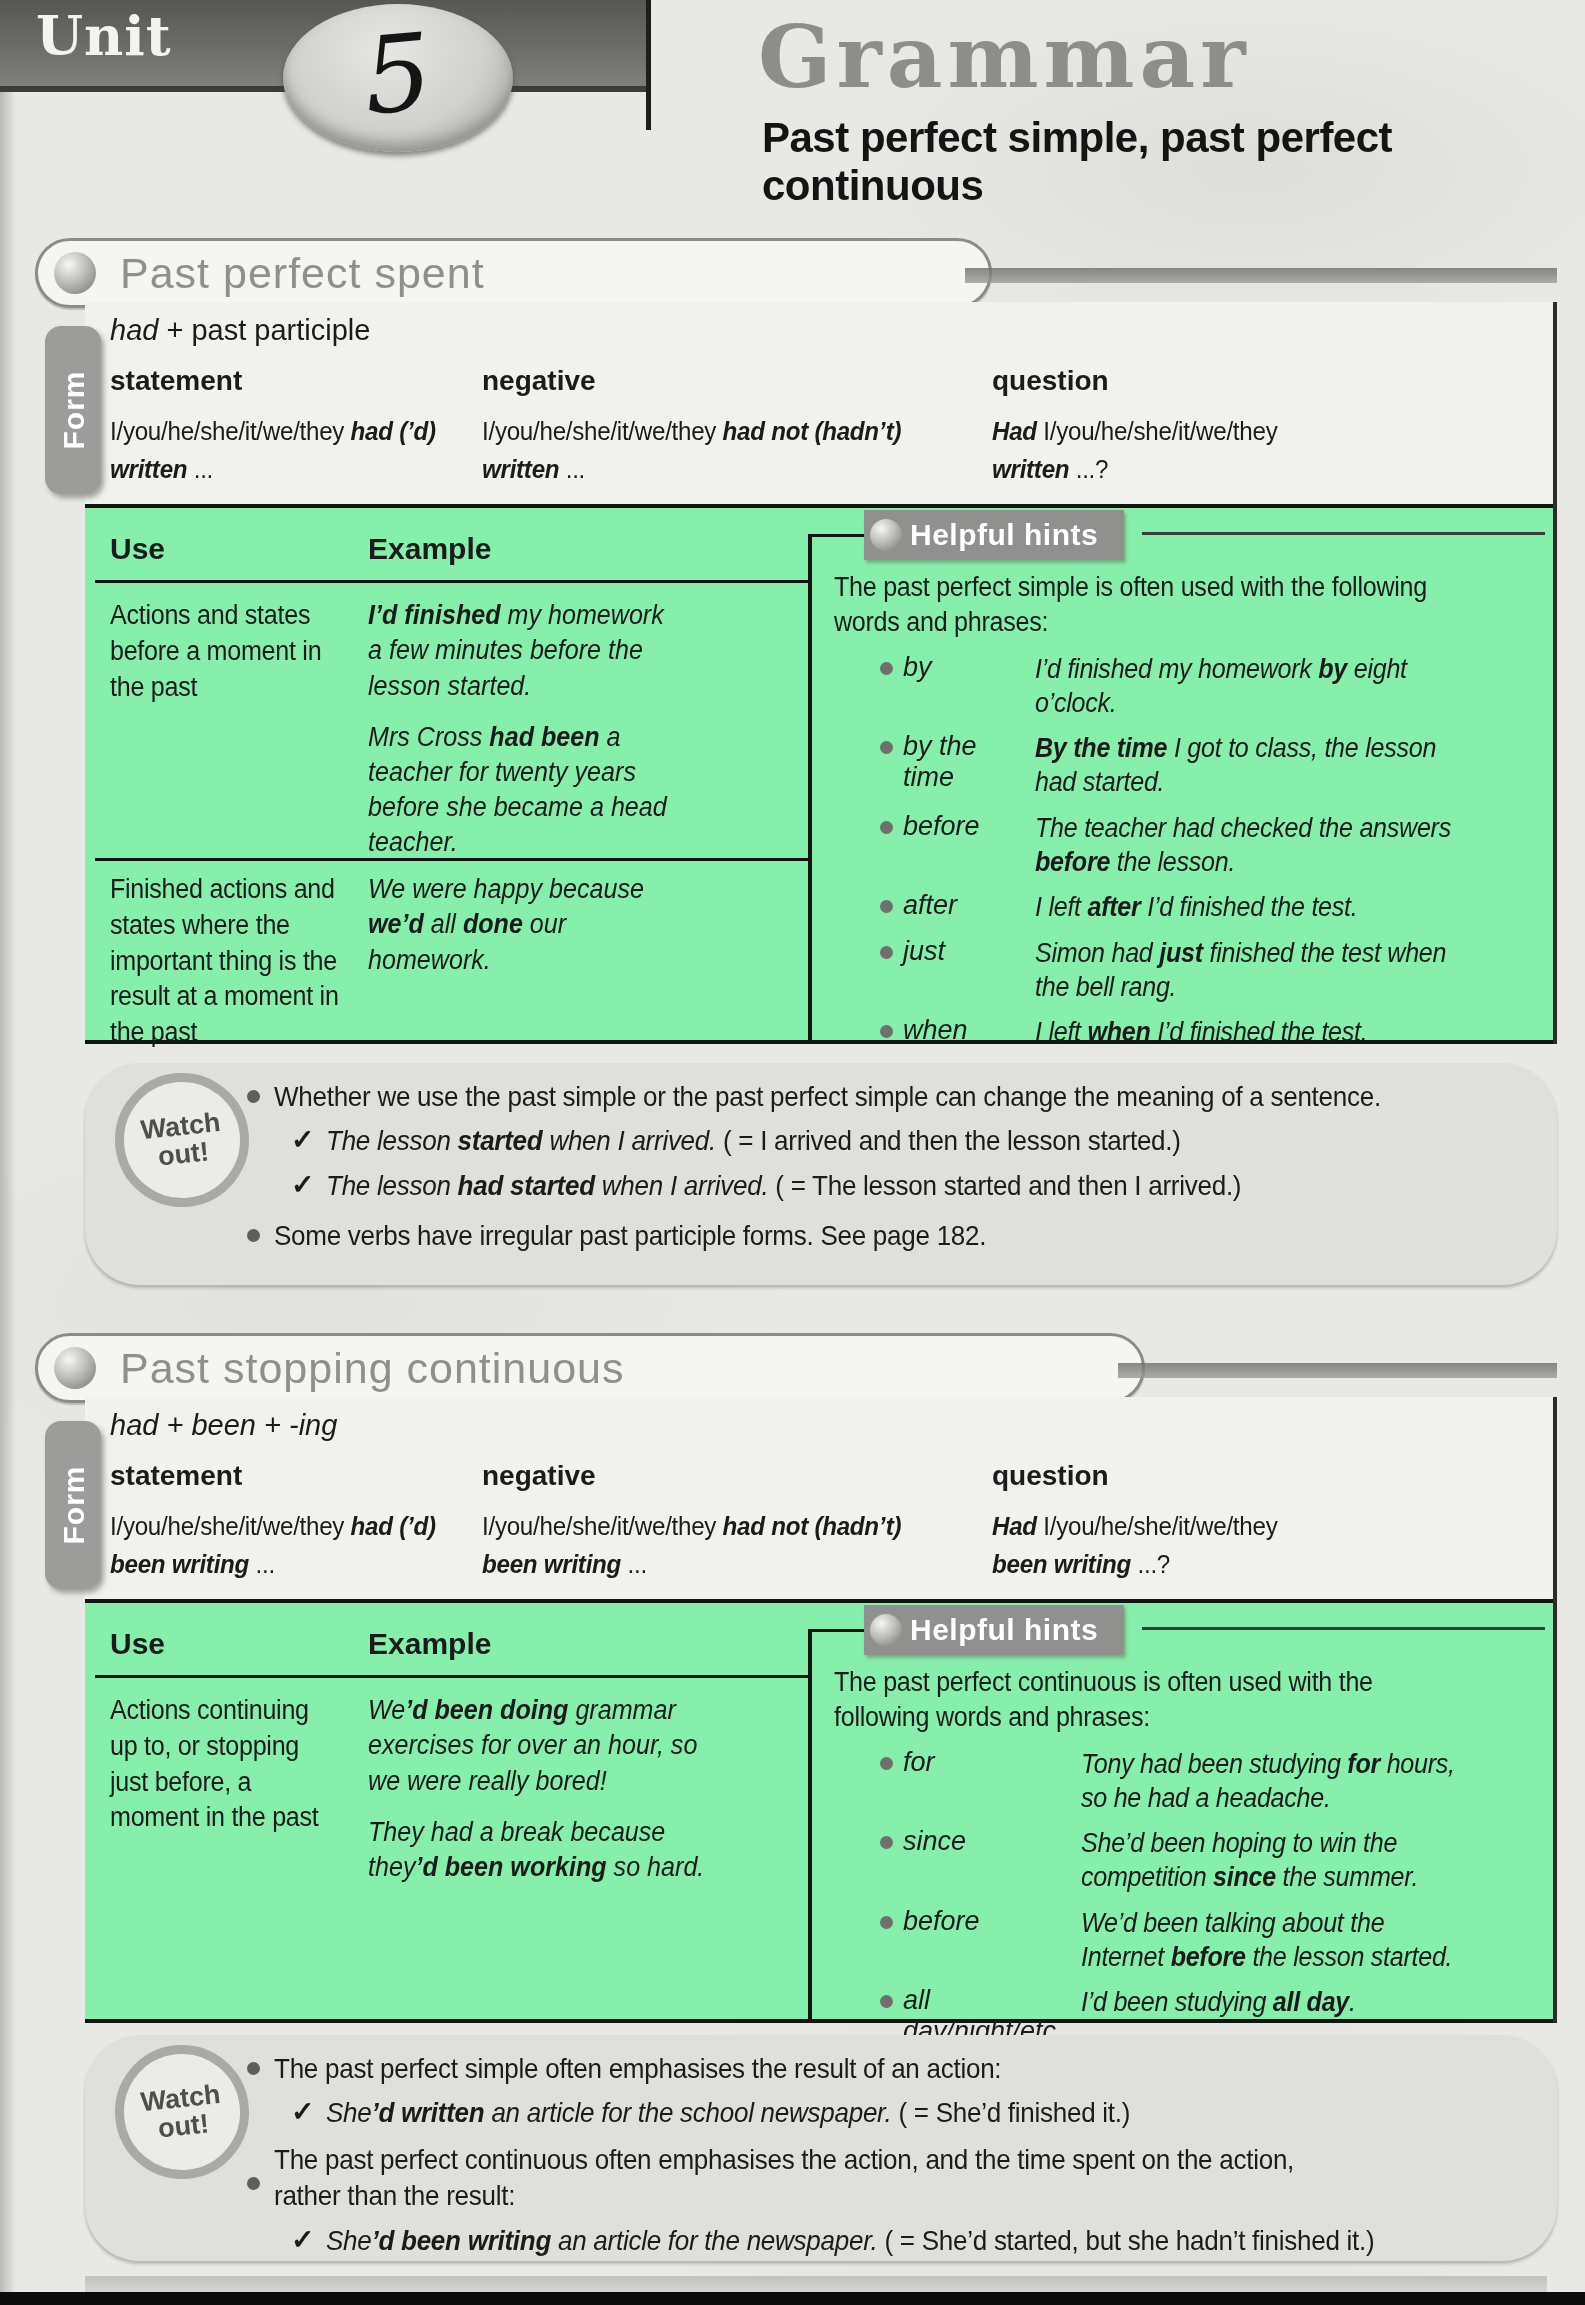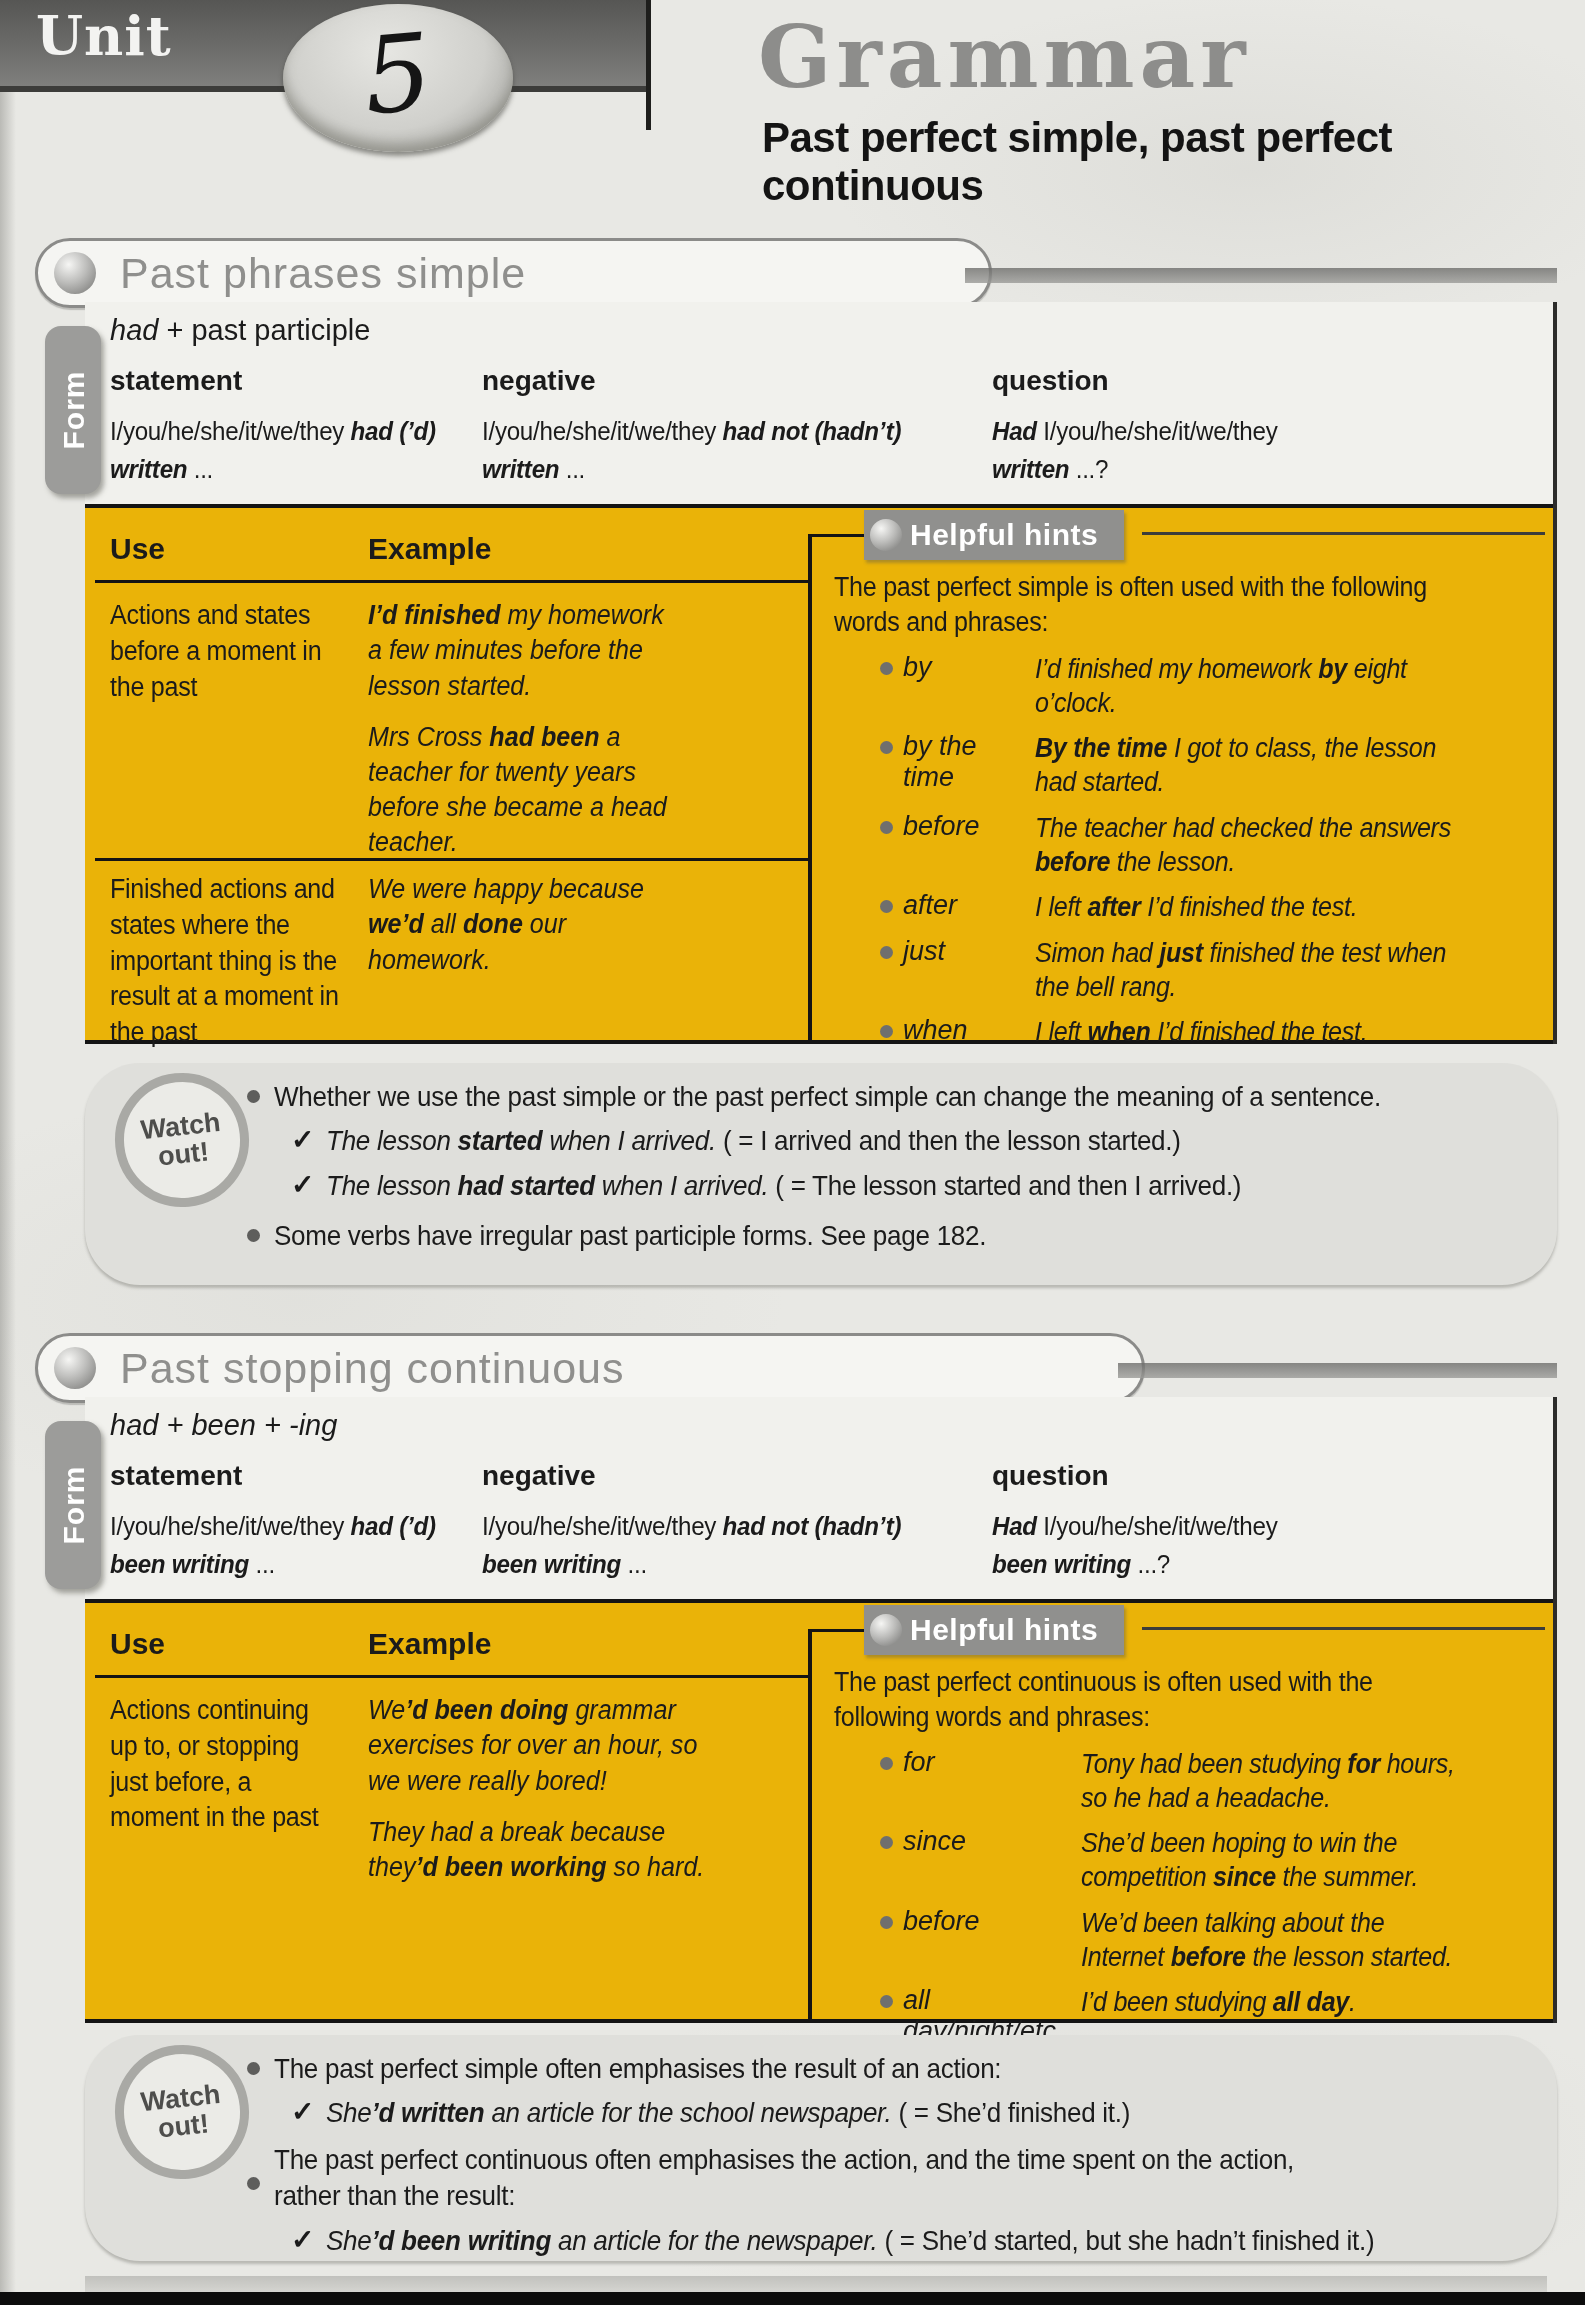--- a/index.html
+++ b/index.html
@@ -53,21 +53,21 @@
     display:flex;align-items:center;justify-content:center;}
   .form-tab-text{transform:rotate(-90deg);color:#fff;font-weight:bold;font-size:30px;letter-spacing:1px;}
   .formula{margin-left:25px;font-size:29px;}
   .form-cols{display:flex;margin-top:18px;}
   .fcol{box-sizing:border-box;}
   .fcol1{margin-left:25px;width:372px;} .fcol2{margin-left:0;width:498px;} .fcol3{margin-left:12px;width:520px;}
   .fcol-h{font-weight:bold;font-size:28px;margin-bottom:16px;}
   .cond{white-space:pre-line;transform:scaleX(.93);transform-origin:0 0;display:block;}
   .fcol-t{font-size:26px;line-height:1.45;letter-spacing:-.3px;}
   
-  .table-area{position:relative;background:#eab308;border-bottom:4px solid #141414;box-sizing:border-box;}
+  .table-area{position:relative;background:#86efac;border-bottom:4px solid #141414;box-sizing:border-box;}
   .ta-s1{height:536px;} .ta-s2{height:420px;}
   .ue-h{position:absolute;top:24px;font-weight:bold;font-size:30px;}
   .ue-h-use{left:25px;} .ue-h-ex{left:283px;}
   .ue-line{position:absolute;left:10px;width:713px;height:3px;background:#141414;}
   .ue-line1{top:72px;} .ue-line2{top:350px;}
   .use{position:absolute;left:25px;width:270px;font-size:27px;line-height:1.32;letter-spacing:-.3px;}
   .ex{position:absolute;left:283px;width:440px;font-style:italic;font-size:27px;line-height:1.3;}
   .ex p{margin:0 0 16px 0;}
   .row1{top:90px;} .row2{top:364px;}
   
@@ -118,21 +118,21 @@
 <div class="unit-circle">
   <span class="unit-number">5</span>
 </div>
 <div class="v-divider"></div>
 <div class="page-title">Grammar</div>
 <div class="page-subtitle">Past perfect simple, past perfect continuous</div>
 
 <section class="section" id="section1">
   <div class="pill pill-s1">
     <span class="sphere pill-sphere"></span>
-    <span class="pill-text">Past phrases simple</span>
+    <span class="pill-text">Past perfect spent</span>
   </div>
   <div class="pill-shadow ps-s1"></div>
 
   <div class="content-box">
     <div class="form-area">
       <div class="form-tab">
         <span class="form-tab-text">Form</span>
       </div>
       <div class="formula"><i>had</i> + past participle</div>
       <div class="form-cols">

